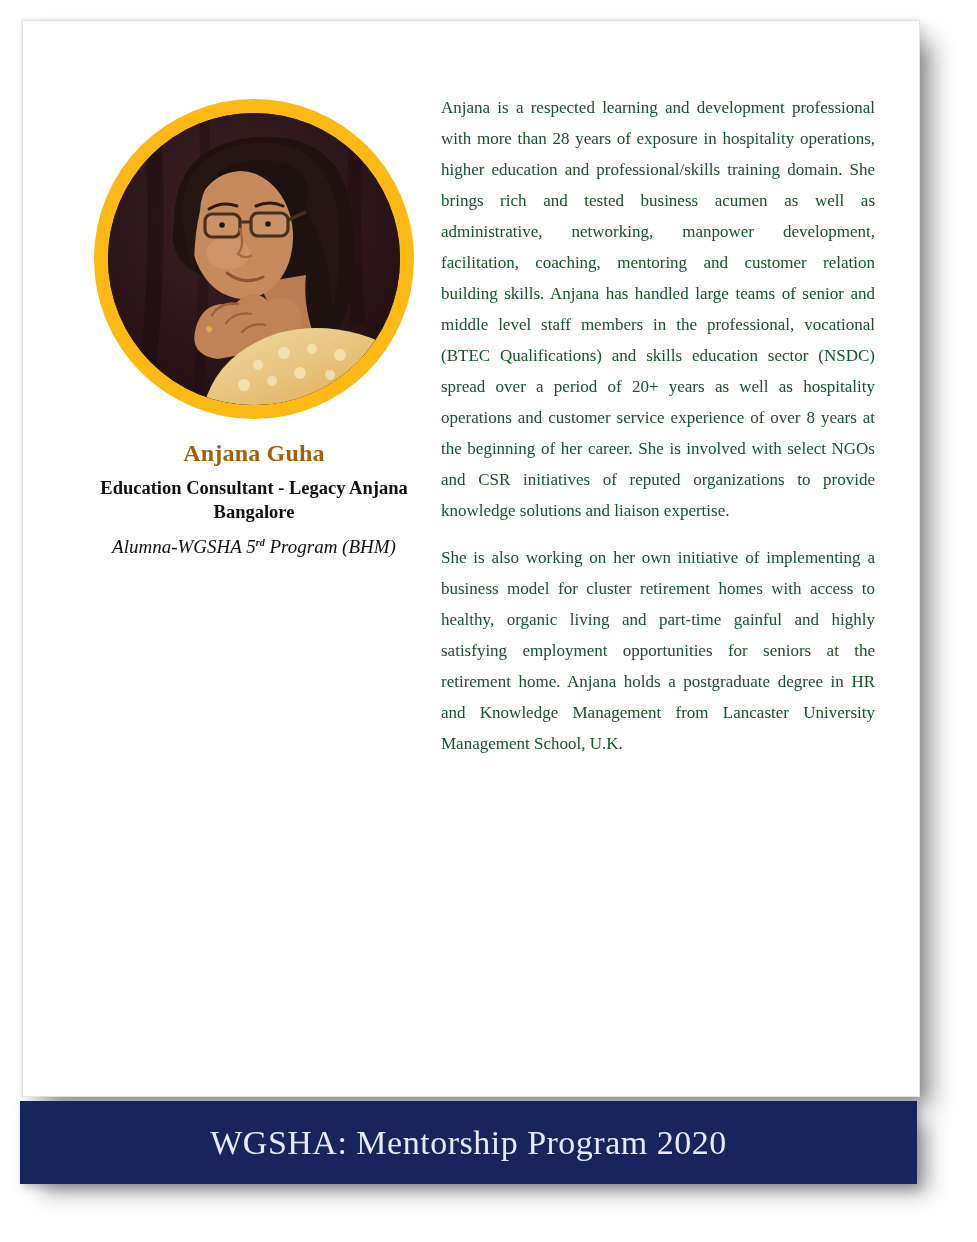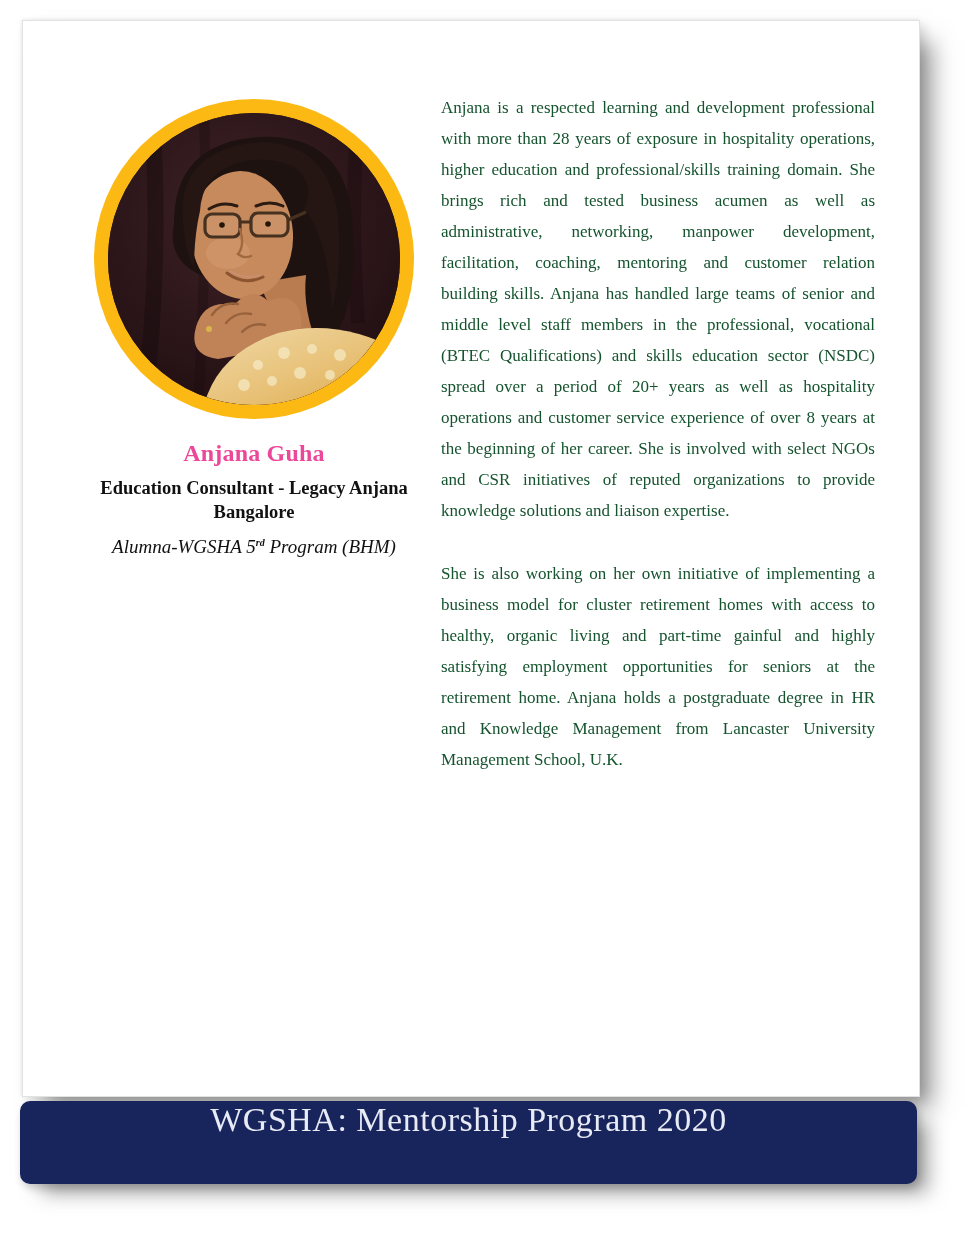--- a/index.html
+++ b/index.html
@@ -54,21 +54,21 @@
     width: 292px;
     height: 292px;
     border-radius: 50%;
     overflow: hidden;
     background: #2a1518;
   }
   .profile-name {
     margin-top: 20px;
     font-size: 24px;
     font-weight: bold;
-    color: #ec4899;
+    color: #a16207;
     letter-spacing: 0.2px;
     text-align: center;
     line-height: 28px;
   }
   .profile-title {
     margin-top: 9px;
     width: 368px;
     font-size: 18.5px;
     font-weight: bold;
     color: #111;
@@ -92,35 +92,35 @@
     position: absolute;
     left: 418px;
     top: 71px;
     width: 434px;
     font-size: 17px;
     line-height: 31px;
     color: #14532d;
     text-align: justify;
   }
   .bio-col p { margin: 0; }
-  .bio-col p + p { margin-top: 32px; }
+  .bio-col p + p { margin-top: 16px; }
   
   .banner {
     position: absolute;
     left: 20px;
     top: 1101px;
     width: 897px;
     height: 83px;
     background: #18255C;
     display: flex;
+    align-items: center;
     justify-content: center;
     box-shadow:
       16px 14px 20px -6px rgba(70,70,70,0.55),
       2px 4px 8px rgba(0,0,0,0.2);
-    border-radius: 10px;
   }
   .banner-text {
     color: #E8EBF5;
     font-size: 34px;
     letter-spacing: 0.5px;
     font-weight: normal;
     font-family: "Liberation Serif", serif;
   }
 </style>
 </head>

